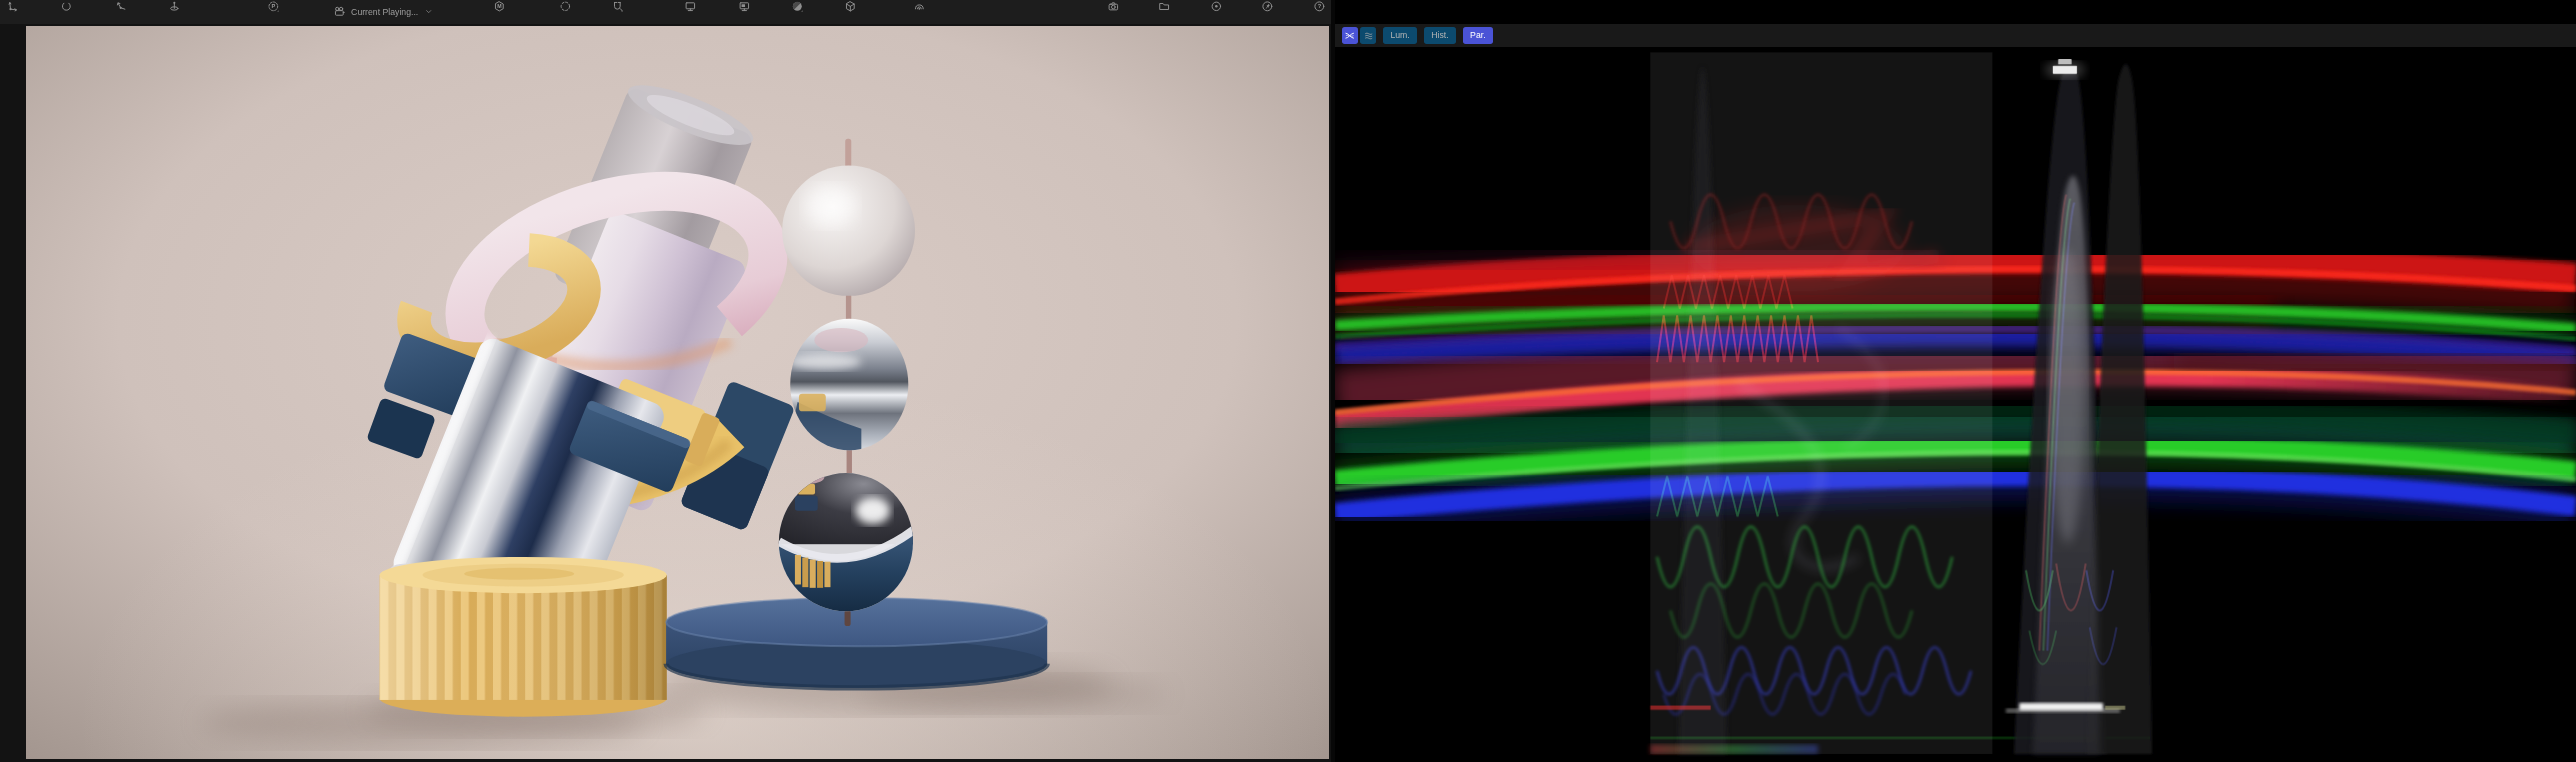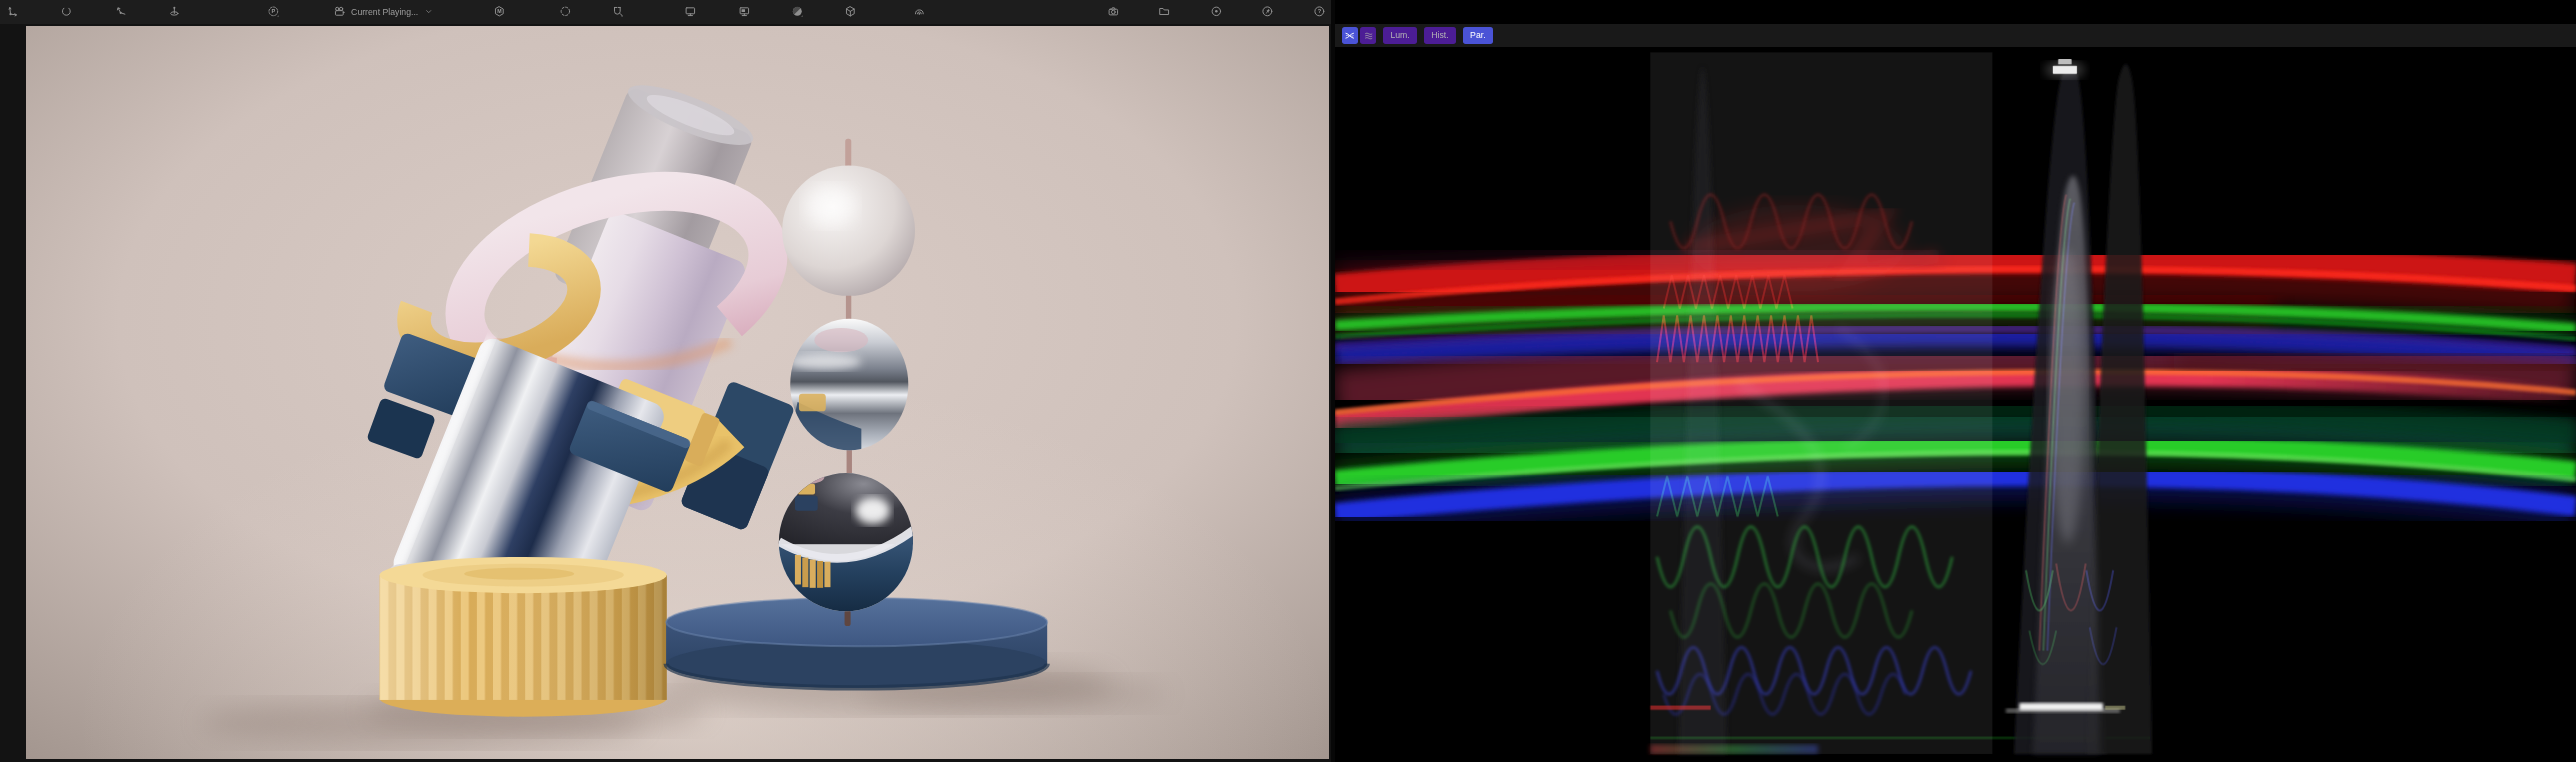--- a/index.html
+++ b/index.html
@@ -1,40 +1,40 @@
 <!DOCTYPE html>
 <html style="font-size:10.7px"><head>
 <meta charset="utf-8">
 <style>
   html,body{margin:0;padding:0;background:#000;}
   .app{position:relative;width:2576px;height:762px;background:#000;overflow:hidden;
        font-family:"Liberation Sans",sans-serif;-webkit-font-smoothing:antialiased;}
   
   .left-panel{position:absolute;left:0;top:0;width:1331px;height:762px;background:#131313;}
   .hdr{position:absolute;left:0;top:0;width:100%;height:23.5px;background:#1d1d1d;
-       display:flex;align-items:center;box-sizing:border-box;gap:32px;}
+       display:flex;box-sizing:border-box;gap:32px;}
   .hicon{width:13.4px;height:13.4px;display:flex;align-items:center;justify-content:center;flex:0 0 auto;cursor:default;}
   .hicon svg{width:12.7px;height:12.7px;}
   .ico-stroke{stroke:#8f8f8f;fill:none;stroke-width:1.4;stroke-linecap:round;stroke-linejoin:round;}
   .ico-fill{fill:#8f8f8f;}
   .ico-text{fill:#9a9a9a;font-family:"Liberation Sans",sans-serif;font-weight:bold;}
   .clip-selector{display:flex;align-items:center;gap:5.4px;color:#9e9e9e;font-size:8.7px;cursor:default;}
   .clip-label{white-space:nowrap;}
   .spacer{flex:1 1 auto;}
   .viewport{position:absolute;left:25.5px;top:25.5px;width:1303px;height:733px;background:#d2c4be;}
   .viewport svg{display:block;width:100%;height:100%;}
   .divider{position:absolute;left:1331px;top:0;width:4px;height:762px;background:#070707;}
   
   .right-panel{position:absolute;left:1335px;top:0;width:1241px;height:762px;background:#000;}
   .rhdr{position:absolute;left:0;top:0;width:100%;height:23.5px;background:#1d1d1d;
         display:flex;align-items:center;box-sizing:border-box;padding:0 8px;}
   .panel-title{color:#bdbdbd;font-size:9.4px;font-weight:700;margin-left:7.4px;letter-spacing:0.1px;}
   .rtoolbar{position:absolute;left:0;top:23.5px;width:100%;height:23.5px;background:#191919;
             display:flex;align-items:center;box-sizing:border-box;padding-left:4px;}
-  .tbtn{height:17px;border-radius:2.7px;background:#4c1d95;color:#b5b5b5;font-size:8.7px;
+  .tbtn{height:17px;border-radius:2.7px;background:#0c4a6e;color:#b5b5b5;font-size:8.7px;
         display:flex;align-items:center;justify-content:center;padding:0 7.4px;margin-left:2.7px;cursor:default;}
   .tbtn.iconbtn{width:16px;padding:0;}
   .tbtn.active{background:#4a53d6;color:#ffffff;}
   .tbtn svg{width:11.4px;height:11.4px;}
   .tbtn.lbl-gap{margin-left:6.7px;}
   .scope{position:absolute;left:0;top:47px;width:1241px;height:715px;background:#000;}
   .scope svg{display:block;width:100%;height:100%;}
   .blend{mix-blend-mode:screen;}
 </style>
 </head>

